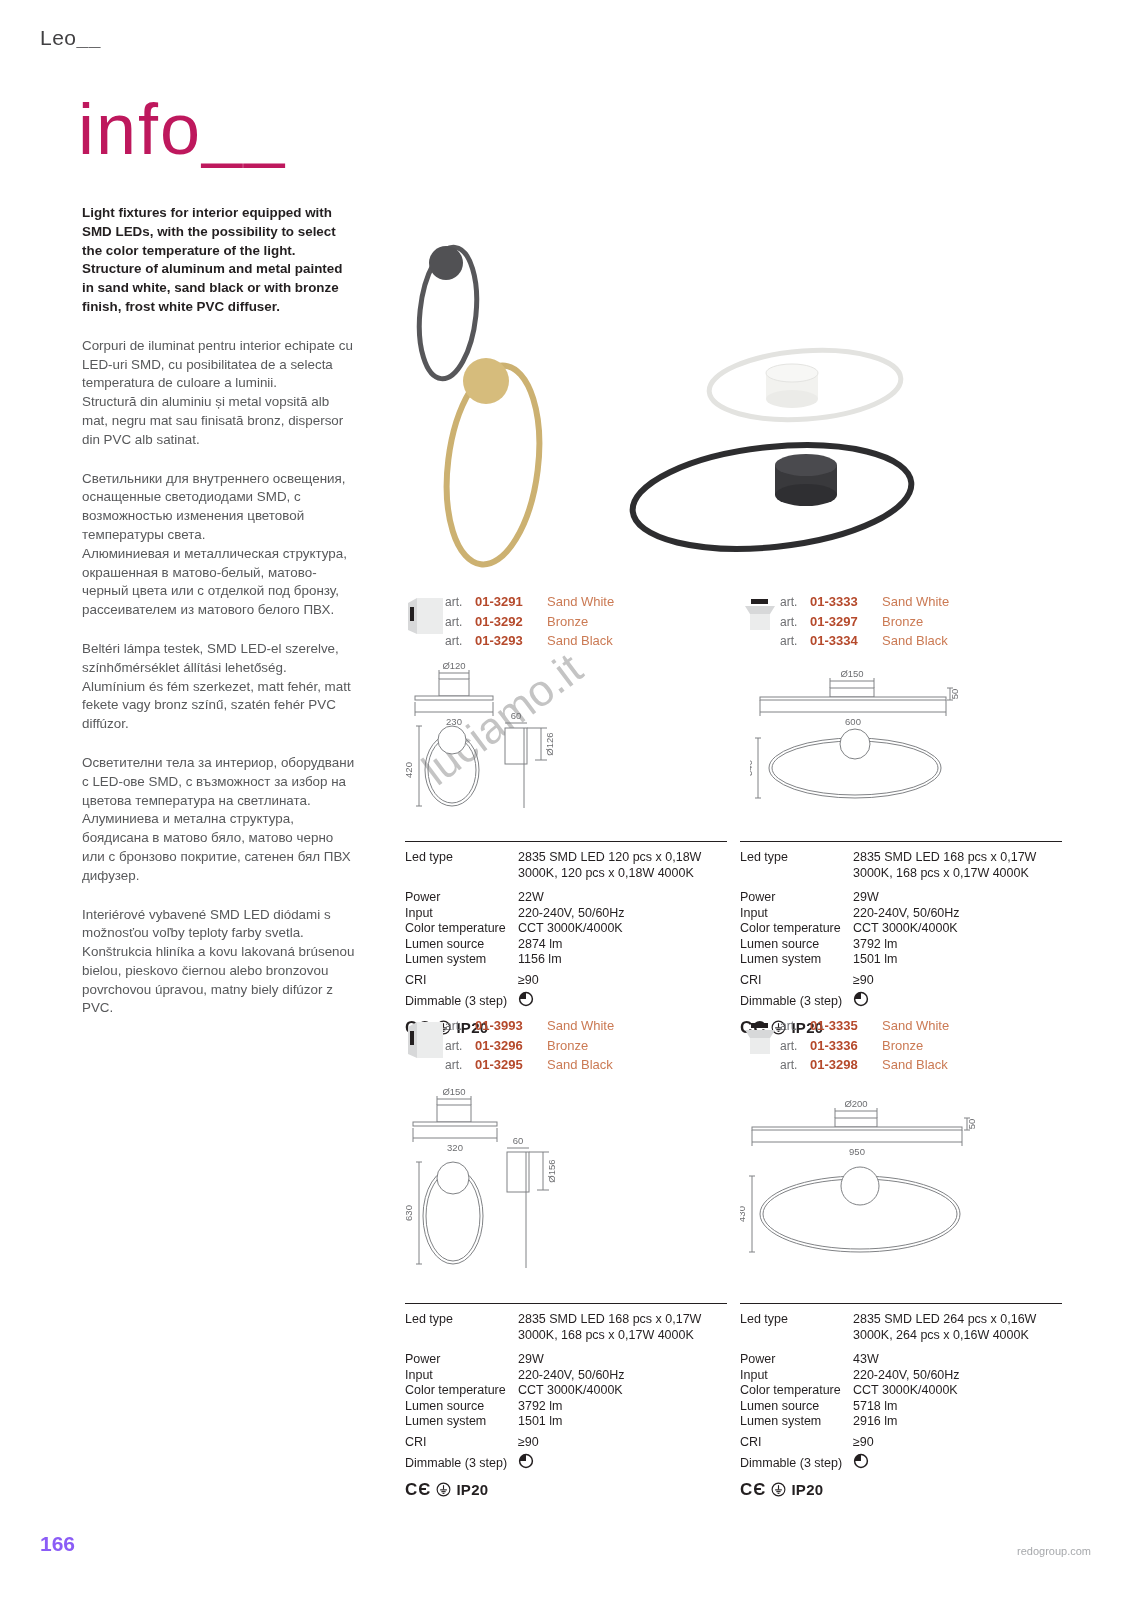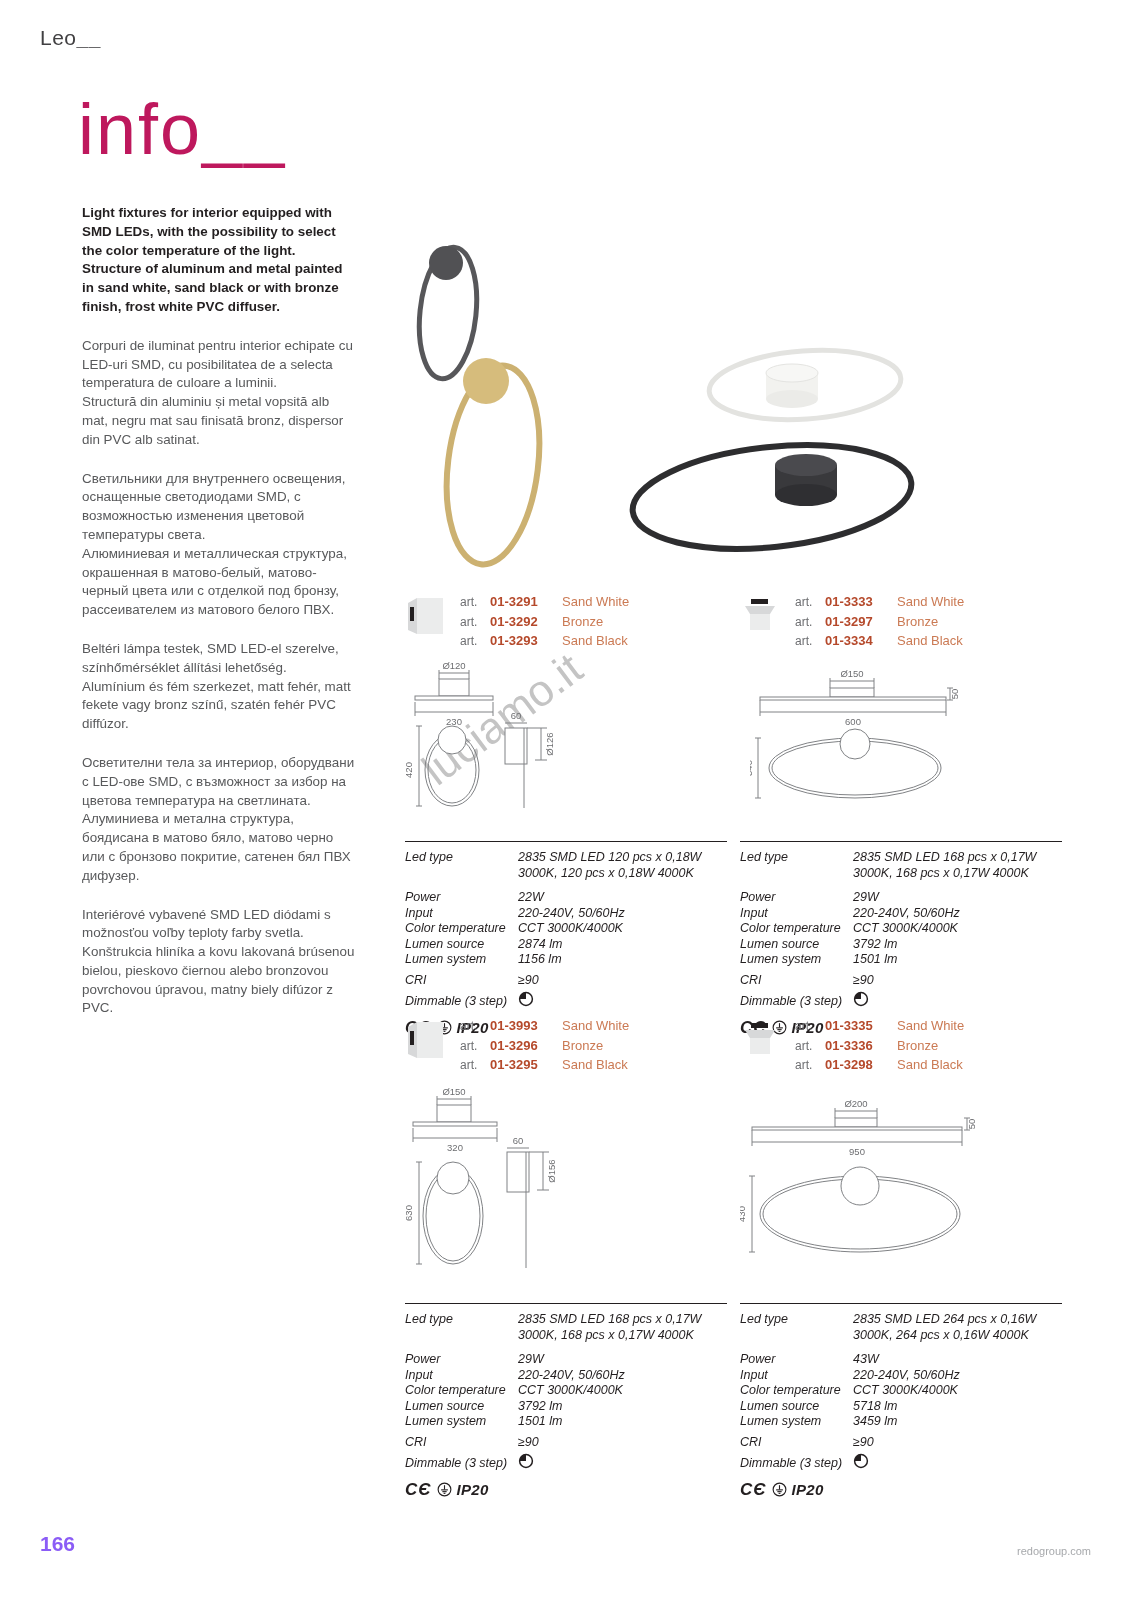--- a/index.html
+++ b/index.html
@@ -7,36 +7,36 @@
         font-family:"Liberation Sans","DejaVu Sans",sans-serif;color:#231f20;}
 
   .brand{position:absolute;left:40px;top:26px;font-size:21px;color:#414042;letter-spacing:.5px;}
   .brand b{font-weight:700;}
   .title{position:absolute;left:78px;top:88px;font-size:72px;font-weight:400;color:#be185d;letter-spacing:2px;}
 
   .intro{position:absolute;left:82px;top:204px;width:276px;font-size:13.4px;line-height:18.8px;color:#58595b;}
   .intro p{margin:0 0 20px 0;white-space:pre-line;}
   .intro p.en{font-weight:700;color:#231f20;}
 
-  .art-block{position:absolute;display:flex;gap:15px;}
+  .art-block{position:absolute;display:flex;}
   .art-rows{display:flex;flex-direction:column;justify-content:center;}
   .art-row{display:flex;align-items:baseline;height:19.5px;font-size:13px;}
   .art-prefix{color:#6d6e71;font-size:12px;width:26px;}
   .art-code{color:#b5492b;font-weight:700;width:64px;margin-left:4px;}
   .art-finish{color:#cb7a54;margin-left:8px;text-align:center;}
 
   .drawing{position:absolute;}
   .drawing svg{display:block;}
   .tl{stroke:#808285;stroke-width:1;fill:none;}
   .tlf{stroke:#808285;stroke-width:1;fill:#ffffff;}
   .dimtxt{fill:#6d6e71;font-size:9.5px;font-family:"Liberation Sans","DejaVu Sans",sans-serif;}
 
   .spec{position:absolute;width:322px;color:#231f20;}
   .spec-rule{border-top:1.4px solid #231f20;}
-  .spec-body{padding-top:8px;font-size:12.5px;line-height:15.5px;font-style:italic;}
+  .spec-body{padding-top:8px;font-size:12.5px;line-height:15.5px;}
   .srow{display:flex;}
   .srow .lbl{width:113px;flex:none;}
   .srow .val{flex:1;}
   .srow.led{margin-bottom:9px;}
   .srow.cri{margin-top:5px;}
   .srow.dimm{margin-top:3px;align-items:center;}
   .certs{margin-top:8px;display:flex;align-items:center;gap:5px;}
   .ce{font-size:17px;font-weight:700;letter-spacing:1px;}
   .ip{font-size:15px;font-weight:700;letter-spacing:.3px;}
 
@@ -490,21 +490,21 @@
       <div class="srow">
         <span class="lbl">Color temperature</span>
         <span class="val">CCT 3000K/4000K</span>
       </div>
       <div class="srow">
         <span class="lbl">Lumen source</span>
         <span class="val">5718 lm</span>
       </div>
       <div class="srow">
         <span class="lbl">Lumen system</span>
-        <span class="val">3459 lm</span>
+        <span class="val">2916 lm</span>
       </div>
       <div class="srow cri">
         <span class="lbl">CRI</span>
         <span class="val">≥90</span>
       </div>
       <div class="srow dimm">
         <span class="lbl">Dimmable (3 step)</span>
         <span class="val">
           <svg width="16" height="16" viewBox="0 0 16 16">
               <circle cx="8" cy="8" r="6.4" fill="none" stroke="#231f20" stroke-width="1.5"></circle>

